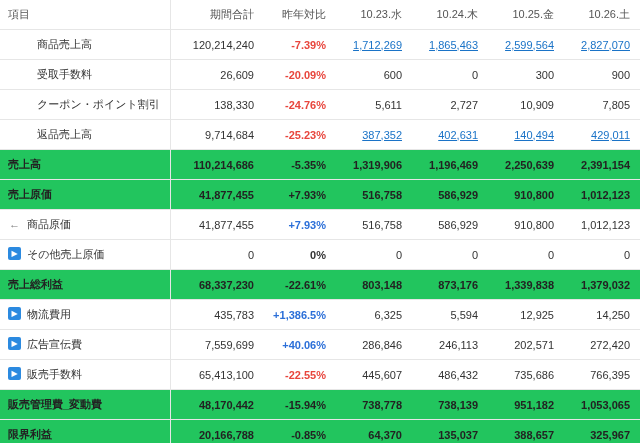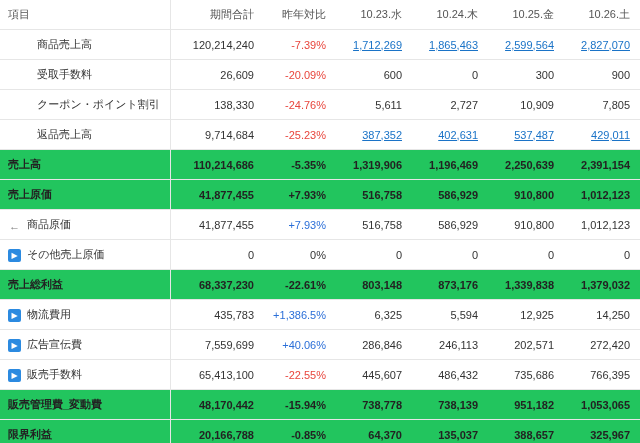--- a/index.html
+++ b/index.html
@@ -43,21 +43,21 @@
   }
   th.c-num, td.c-num {
     text-align: right;
   }
   .w-total { width: 92px; }
   .w-yoy { width: 72px; }
   .w-day { width: 76px; }
 
   td.c-label .lbl-wrap {
     display: flex;
-    align-items: flex-end;
+    align-items: flex-start;
     gap: 6px;
   }
   .indent-1 { padding-left: 10px; }
 
   .expander {
     display: inline-flex;
     align-items: center;
     justify-content: center;
     width: 13px;
     height: 13px;
@@ -89,21 +89,21 @@
     background: #22c55e;
     font-weight: bold;
     color: #222222;
   }
   tr.row-summary td.c-label { color: #222222; }
 
   .neg { color: #e8453c; }
   .pos { color: #2b6fd8; }
   .zero { color: #333333; }
   .link { color: #1a73c7; text-decoration: underline; }
-  .bold { font-weight: normal; }
+  .bold { font-weight: bold; }
 </style>
 </head>
 <body>
 
 <table class="grid">
   <colgroup>
     <col style="width:170px">
     <col style="width:92px">
     <col style="width:72px">
     <col style="width:76px">
@@ -174,21 +174,21 @@
         <td class="c-label">
           <div class="lbl-wrap indent-1">
             <span class="spacer-icon"></span>
             <span>返品売上高</span>
           </div>
         </td>
         <td class="c-num w-total">9,714,684</td>
         <td class="c-num w-yoy neg bold">-25.23%</td>
         <td class="c-num w-day link">387,352</td>
         <td class="c-num w-day link">402,631</td>
-        <td class="c-num w-day link">537,487</td>
+        <td class="c-num w-day link">140,494</td>
         <td class="c-num w-day link">429,011</td>
         <td class="c-num w-day link">378,855</td>
       </tr>
       <tr class="row-summary">
         <td class="c-label">
           <div class="lbl-wrap">
             <span>売上高</span>
           </div>
         </td>
         <td class="c-num w-total">110,214,686</td>

